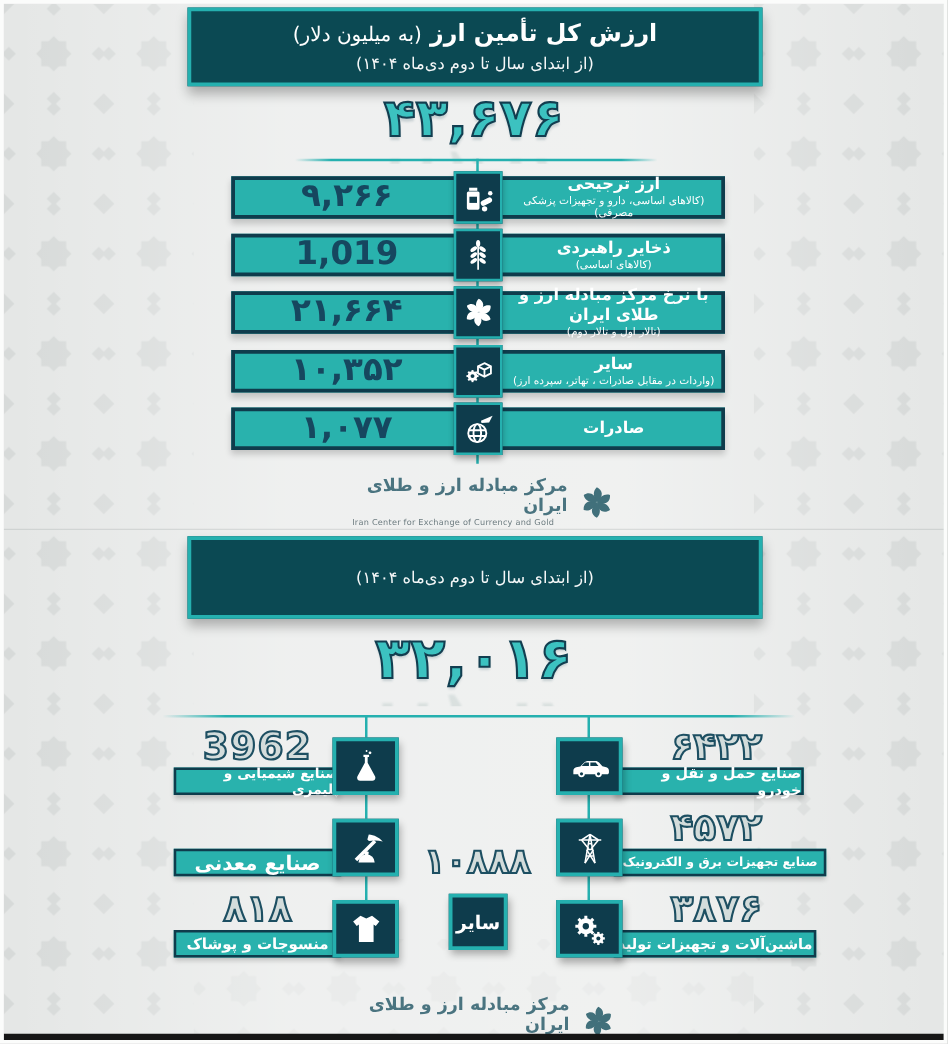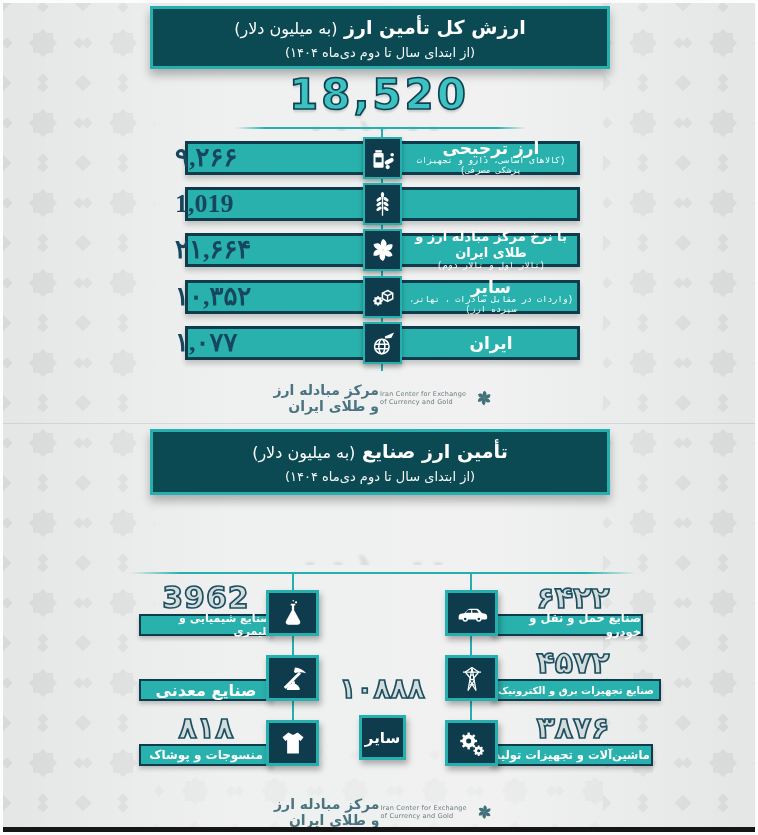--- a/index.html
+++ b/index.html
@@ -21,32 +21,32 @@
   .reflect-clip{position:absolute;left:0;width:100%;height:14px;overflow:hidden;z-index:2;}
   .reflect{width:100%;text-align:center;font-weight:bold;color:#a9bcba;opacity:.3;letter-spacing:3px;
     transform:scaleY(-1);filter:blur(1px);}
   
   .conn{position:absolute;background:#25b0af;z-index:2;}
   .conn-fade{position:absolute;height:2px;z-index:2;
     background:linear-gradient(to right,rgba(37,176,175,0),#25b0af 10%,#25b0af 90%,rgba(37,176,175,0));}
   
   .row-bar{position:absolute;left:182px;width:395px;height:34px;background:#29b2ad;border:3px solid #0f3c4c;
     box-sizing:border-box;z-index:3;box-shadow:0 4px 5px rgba(0,0,0,.18);}
-  .row-value{position:absolute;left:172px;width:175px;height:34px;line-height:33px;text-align:left;
-    font-size:26px;font-weight:bold;color:#16475f;z-index:4;font-family:Liberation Serif, serif;}
+  .row-value{position:absolute;left:187px;width:175px;height:34px;line-height:33px;text-align:center;
+    font-size:26px;font-weight:bold;color:#16475f;z-index:4;}
   .icon-box{position:absolute;left:360px;width:39px;height:42px;background:#0e3c4c;border:2px solid #25b0af;
     box-sizing:border-box;display:flex;align-items:center;justify-content:center;z-index:5;box-shadow:0 3px 5px rgba(0,0,0,.3);}
   .row-label{position:absolute;left:402px;width:172px;height:32px;direction:rtl;color:#fff;z-index:4;
     display:flex;flex-direction:column;justify-content:center;text-align:center;}
-  .rl-main{font-size:17px;font-weight:bold;line-height:16px;}
+  .rl-main{font-size:13px;font-weight:bold;line-height:16px;}
   .rl-main.small{font-size:13px;text-align:center;}
-  .rl-sub{font-size:8.5px;line-height:10px;font-family:Liberation Mono, monospace;}
+  .rl-sub{font-size:8.5px;line-height:10px;}
   
   .logo{position:absolute;left:268px;width:222px;display:flex;align-items:center;justify-content:center;gap:8px;z-index:3;}
-  .logo-text{display:flex;flex-direction:row;align-items:center;gap:1px;}
+  .logo-text{display:flex;flex-direction:column;align-items:center;gap:1px;}
   .logo-fa{direction:rtl;font-size:14px;font-weight:bold;color:#4a7480;line-height:16px;}
   .logo-en{font-size:6.5px;color:#6d7c80;letter-spacing:.2px;line-height:8px;}
   
   .t-box{position:absolute;width:53px;height:46px;background:#0e3c4c;border:3px solid #25b0af;box-sizing:border-box;
     display:flex;align-items:center;justify-content:center;z-index:5;box-shadow:2px 4px 6px rgba(0,0,0,.3);}
   .tl-bar{position:absolute;height:22px;background:#29b2ad;border:2px solid #0f3c4c;box-sizing:border-box;color:#fff;
     font-weight:bold;direction:rtl;display:flex;align-items:center;justify-content:center;z-index:4;box-shadow:0 3px 4px rgba(0,0,0,.2);}
   .outline-num{position:absolute;text-align:center;font-weight:bold;letter-spacing:1px;color:#d3dcdb;
     -webkit-text-stroke:1.7px #1d4f62;z-index:3;}
   .other-box{position:absolute;left:356px;top:712px;width:47px;height:45px;background:#0e3c4c;border:3px solid #25b0af;
@@ -91,21 +91,21 @@
   <div class="divider"></div>
 
   <div class="header-box" style="top:3px;height:63px">
     <div class="htitle">
       <span>ارزش کل تأمین ارز</span>
       <span class="unit">(به میلیون دلار)</span>
     </div>
     <div class="hsub">(از ابتدای سال تا دوم دی‌ماه ۱۴۰۴)</div>
   </div>
 
-  <div class="total" style="top:67px;font-size:42px">18,520</div>
+  <div class="total" style="top:67px;font-size:42px">۴۳,۶۷۶</div>
   <div class="reflect-clip" style="top:114px">
     <div class="reflect" style="font-size:42px">۴۳,۶۷۶</div>
   </div>
 
   <div class="conn-fade" style="left:233px;top:124px;width:290px"></div>
   <div class="conn" style="left:378px;top:124px;width:2px;height:12px"></div>
   <div class="conn" style="left:378px;top:176px;width:2px;height:6px"></div>
   <div class="conn" style="left:378px;top:222px;width:2px;height:6px"></div>
   <div class="conn" style="left:378px;top:268px;width:2px;height:7px"></div>
   <div class="conn" style="left:378px;top:315px;width:2px;height:6px"></div>
@@ -138,20 +138,24 @@
       <path d="M11.4 4h1.2v18h-1.2z"></path>
       <ellipse cx="12" cy="3.4" rx="1.5" ry="2.5"></ellipse>
       <ellipse cx="8.9" cy="7.4" rx="2.7" ry="1.4" transform="rotate(-36 8.9 7.4)"></ellipse>
       <ellipse cx="15.1" cy="7.4" rx="2.7" ry="1.4" transform="rotate(36 15.1 7.4)"></ellipse>
       <ellipse cx="8.9" cy="11.6" rx="2.7" ry="1.4" transform="rotate(-36 8.9 11.6)"></ellipse>
       <ellipse cx="15.1" cy="11.6" rx="2.7" ry="1.4" transform="rotate(36 15.1 11.6)"></ellipse>
       <ellipse cx="8.9" cy="15.8" rx="2.7" ry="1.4" transform="rotate(-36 8.9 15.8)"></ellipse>
       <ellipse cx="15.1" cy="15.8" rx="2.7" ry="1.4" transform="rotate(36 15.1 15.8)"></ellipse>
     </g>
       </svg>
+  </div>
+  <div class="row-label" style="top:185px">
+    <div class="rl-main">ذخایر راهبردی</div>
+    <div class="rl-sub">(کالاهای اساسی)</div>
   </div>
 
   <div class="row-bar" style="top:230px"></div>
   <div class="row-value" style="top:230px">۲۱,۶۶۴</div>
   <div class="icon-box" style="top:226px">
     <svg width="28" height="28" viewBox="0 0 24 24">
         <g fill="#fff">
       <path d="M12 2.6c3.6 1.6 4.6 5.8 0 9.4-2.6-3.7-2.4-7.3 0-9.4z"></path>
       <g transform="rotate(60 12 12)">
             <path d="M12 2.6c3.6 1.6 4.6 5.8 0 9.4-2.6-3.7-2.4-7.3 0-9.4z"></path>
@@ -209,21 +213,21 @@
     <svg width="28" height="28" viewBox="0 0 24 24">
       <g fill="none" stroke="#fff" stroke-width="1.3">
         <circle cx="11" cy="15" r="6.2"></circle>
         <ellipse cx="11" cy="15" rx="2.6" ry="6.2"></ellipse>
         <path d="M5 13h12M5 17h12"></path>
       </g>
       <path d="M13.5 6.5l8-3.4-2.4 4.6-5.2.4z" fill="#fff"></path>
     </svg>
   </div>
   <div class="row-label" style="top:324px">
-    <div class="rl-main">ایران</div>
+    <div class="rl-main">صادرات</div>
   </div>
 
   <div class="logo" style="top:378px">
     <div class="logo-text">
       <div class="logo-fa">مرکز مبادله ارز و طلای ایران</div>
       <div class="logo-en">Iran Center for Exchange of Currency and Gold</div>
     </div>
     <svg width="34" height="34" viewBox="0 0 24 24">
         <g fill="#41707b">
       <path d="M12 2.6c3.6 1.6 4.6 5.8 0 9.4-2.6-3.7-2.4-7.3 0-9.4z"></path>
@@ -240,27 +244,24 @@
             <path d="M12 2.6c3.6 1.6 4.6 5.8 0 9.4-2.6-3.7-2.4-7.3 0-9.4z"></path>
           </g>
       <g transform="rotate(300 12 12)">
             <path d="M12 2.6c3.6 1.6 4.6 5.8 0 9.4-2.6-3.7-2.4-7.3 0-9.4z"></path>
           </g>
     </g>
       </svg>
   </div>
 
   <div class="header-box" style="top:426px;height:66px">
-    <div class="htitle">
-      <span>تأمین ارز صنایع</span>
-      <span class="unit">(به میلیون دلار)</span>
-    </div>
     <div class="hsub">(از ابتدای سال تا دوم دی‌ماه ۱۴۰۴)</div>
   </div>
 
+  <div class="total" style="top:496px;font-size:46px;letter-spacing:5px">۳۲,۰۱۶</div>
   <div class="reflect-clip" style="top:548px">
     <div class="reflect" style="font-size:46px;letter-spacing:5px">۳۲,۰۱۶</div>
   </div>
 
   <div class="conn-fade" style="left:127px;top:569px;width:506px"></div>
   <div class="conn" style="left:289px;top:569px;width:2px;height:18px"></div>
   <div class="conn" style="left:467px;top:569px;width:2px;height:18px"></div>
   <div class="conn" style="left:289px;top:633px;width:2px;height:19px"></div>
   <div class="conn" style="left:289px;top:698px;width:2px;height:19px"></div>
   <div class="conn" style="left:467px;top:633px;width:2px;height:19px"></div>

